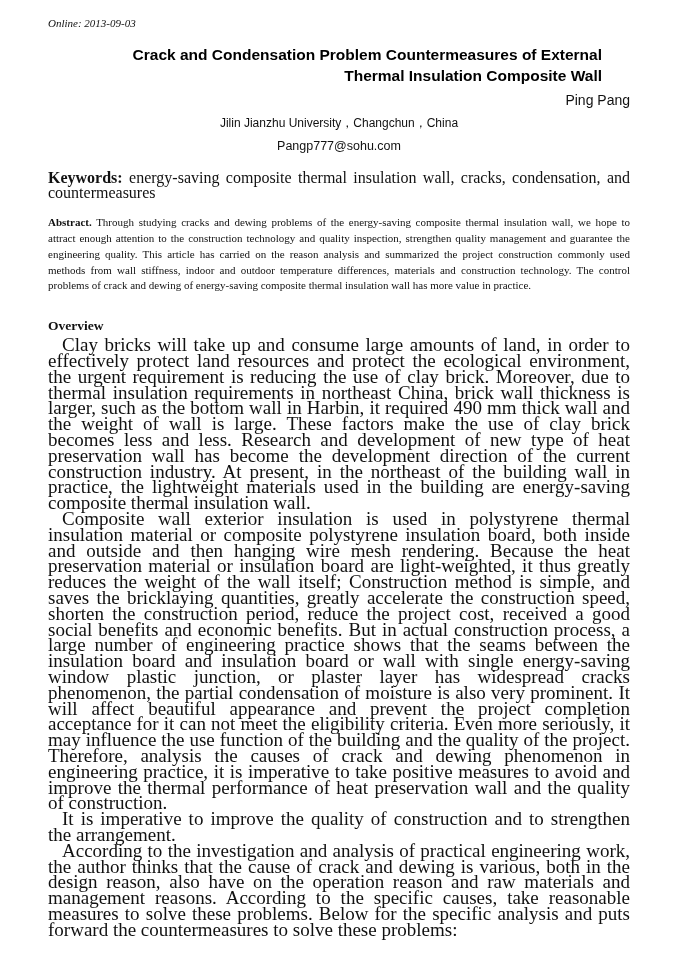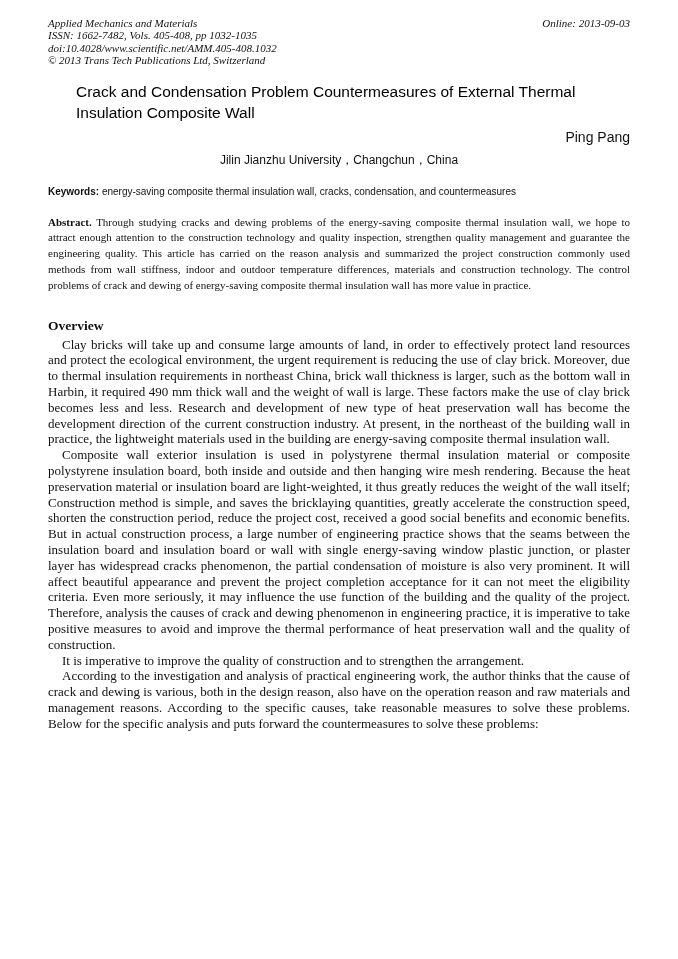--- a/index.html
+++ b/index.html
@@ -25,23 +25,23 @@
     font-size: 11px;
     line-height: 12.3px;
     color: #111111;
   }
   .hdr-left div { white-space: nowrap; }
   .hdr-right { text-align: center; white-space: nowrap; }
 
   
   .title {
     margin-top: 15px;
-    text-align: left;
+    text-align: right;
     font-family: "Liberation Sans", sans-serif;
-    font-weight: normal;
+    font-weight: bold;
     font-size: 15.5px;
     line-height: 21px;
     color: #000000;
     padding: 0 28px;
   }
   .author {
     margin-top: 5px;
     text-align: right;
     font-family: "Liberation Sans", sans-serif;
     font-size: 14px;
@@ -58,22 +58,22 @@
     margin-top: 8px;
     text-align: center;
     font-family: "Liberation Sans", sans-serif;
     font-size: 12.5px;
     line-height: 15px;
   }
 
   
   .keywords {
     margin-top: 17px;
-    font-family: Liberation Sans, sans-serif;
-    font-size: 10px;
+    font-family: Liberation Serif, serif;
+    font-size: 16px;
     line-height: 14.5px;
     text-align: justify;
   }
   .keywords .b { font-weight: bold; }
 
   
   .abstract {
     margin-top: 15px;
     font-size: 11px;
     line-height: 15.8px;
@@ -84,47 +84,42 @@
   .sec-heading {
     margin-top: 24px;
     margin-bottom: 3px;
     font-weight: bold;
     font-size: 13.5px;
     line-height: 16px;
   }
   .sec-heading.gap2 { margin-top: 26px; }
   .para {
     margin: 0;
-    font-size: 13px;
+    font-size: 19px;
     line-height: 15.8px;
     text-align: justify;
     text-indent: 14px;
   }
 </style>
 </head>
 <body>
 
 <div class="page">
 
   <div class="hdr">
-    <div class="hdr-left">
-      <div>Applied Mechanics and Materials</div>
-      <div>ISSN: 1662-7482, Vols. 405-408, pp 1032-1035</div>
-      <div>doi:10.4028/www.scientific.net/AMM.405-408.1032</div>
-      <div>© 2013 Trans Tech Publications Ltd, Switzerland</div>
-    </div>
     <div class="hdr-right">Online: 2013-09-03</div>
   </div>
 
   <div class="title">Crack and Condensation Problem Countermeasures of External Thermal Insulation Composite Wall</div>
 
   <div class="author">Ping Pang</div>
 
   <div class="affiliation">Jilin Jianzhu University，Changchun，China</div>
 
+  <div class="email">Pangp777@sohu.com</div>
 
   <div class="keywords"><span class="b">Keywords:</span> <span>energy-saving composite thermal insulation wall, cracks, condensation, and countermeasures</span></div>
 
   <div class="abstract"><span class="b">Abstract.</span> <span>Through studying cracks and dewing problems of the energy-saving composite thermal insulation wall, we hope to attract enough attention to the construction technology and quality inspection, strengthen quality management and guarantee the engineering quality. This article has carried on the reason analysis and summarized the project construction commonly used methods from wall stiffness, indoor and outdoor temperature differences, materials and construction technology. The control problems of crack and dewing of energy-saving composite thermal insulation wall has more value in practice.</span></div>
 
   <div class="sec-heading">Overview</div>
   <p class="para">Clay bricks will take up and consume large amounts of land, in order to effectively protect land resources and protect the ecological environment, the urgent requirement is reducing the use of clay brick. Moreover, due to thermal insulation requirements in northeast China, brick wall thickness is larger, such as the bottom wall in Harbin, it required 490 mm thick wall and the weight of wall is large. These factors make the use of clay brick becomes less and less. Research and development of new type of heat preservation wall has become the development direction of the current construction industry. At present, in the northeast of the building wall in practice, the lightweight materials used in the building are energy-saving composite thermal insulation wall.</p>
   <p class="para">Composite wall exterior insulation is used in polystyrene thermal insulation material or composite polystyrene insulation board, both inside and outside and then hanging wire mesh rendering. Because the heat preservation material or insulation board are light-weighted, it thus greatly reduces the weight of the wall itself; Construction method is simple, and saves the bricklaying quantities, greatly accelerate the construction speed, shorten the construction period, reduce the project cost, received a good social benefits and economic benefits. But in actual construction process, a large number of engineering practice shows that the seams between the insulation board and insulation board or wall with single energy-saving window plastic junction, or plaster layer has widespread cracks phenomenon, the partial condensation of moisture is also very prominent. It will affect beautiful appearance and prevent the project completion acceptance for it can not meet the eligibility criteria. Even more seriously, it may influence the use function of the building and the quality of the project. Therefore, analysis the causes of crack and dewing phenomenon in engineering practice, it is imperative to take positive measures to avoid and improve the thermal performance of heat preservation wall and the quality of construction.</p>
   <p class="para">It is imperative to improve the quality of construction and to strengthen the arrangement.</p>
 

